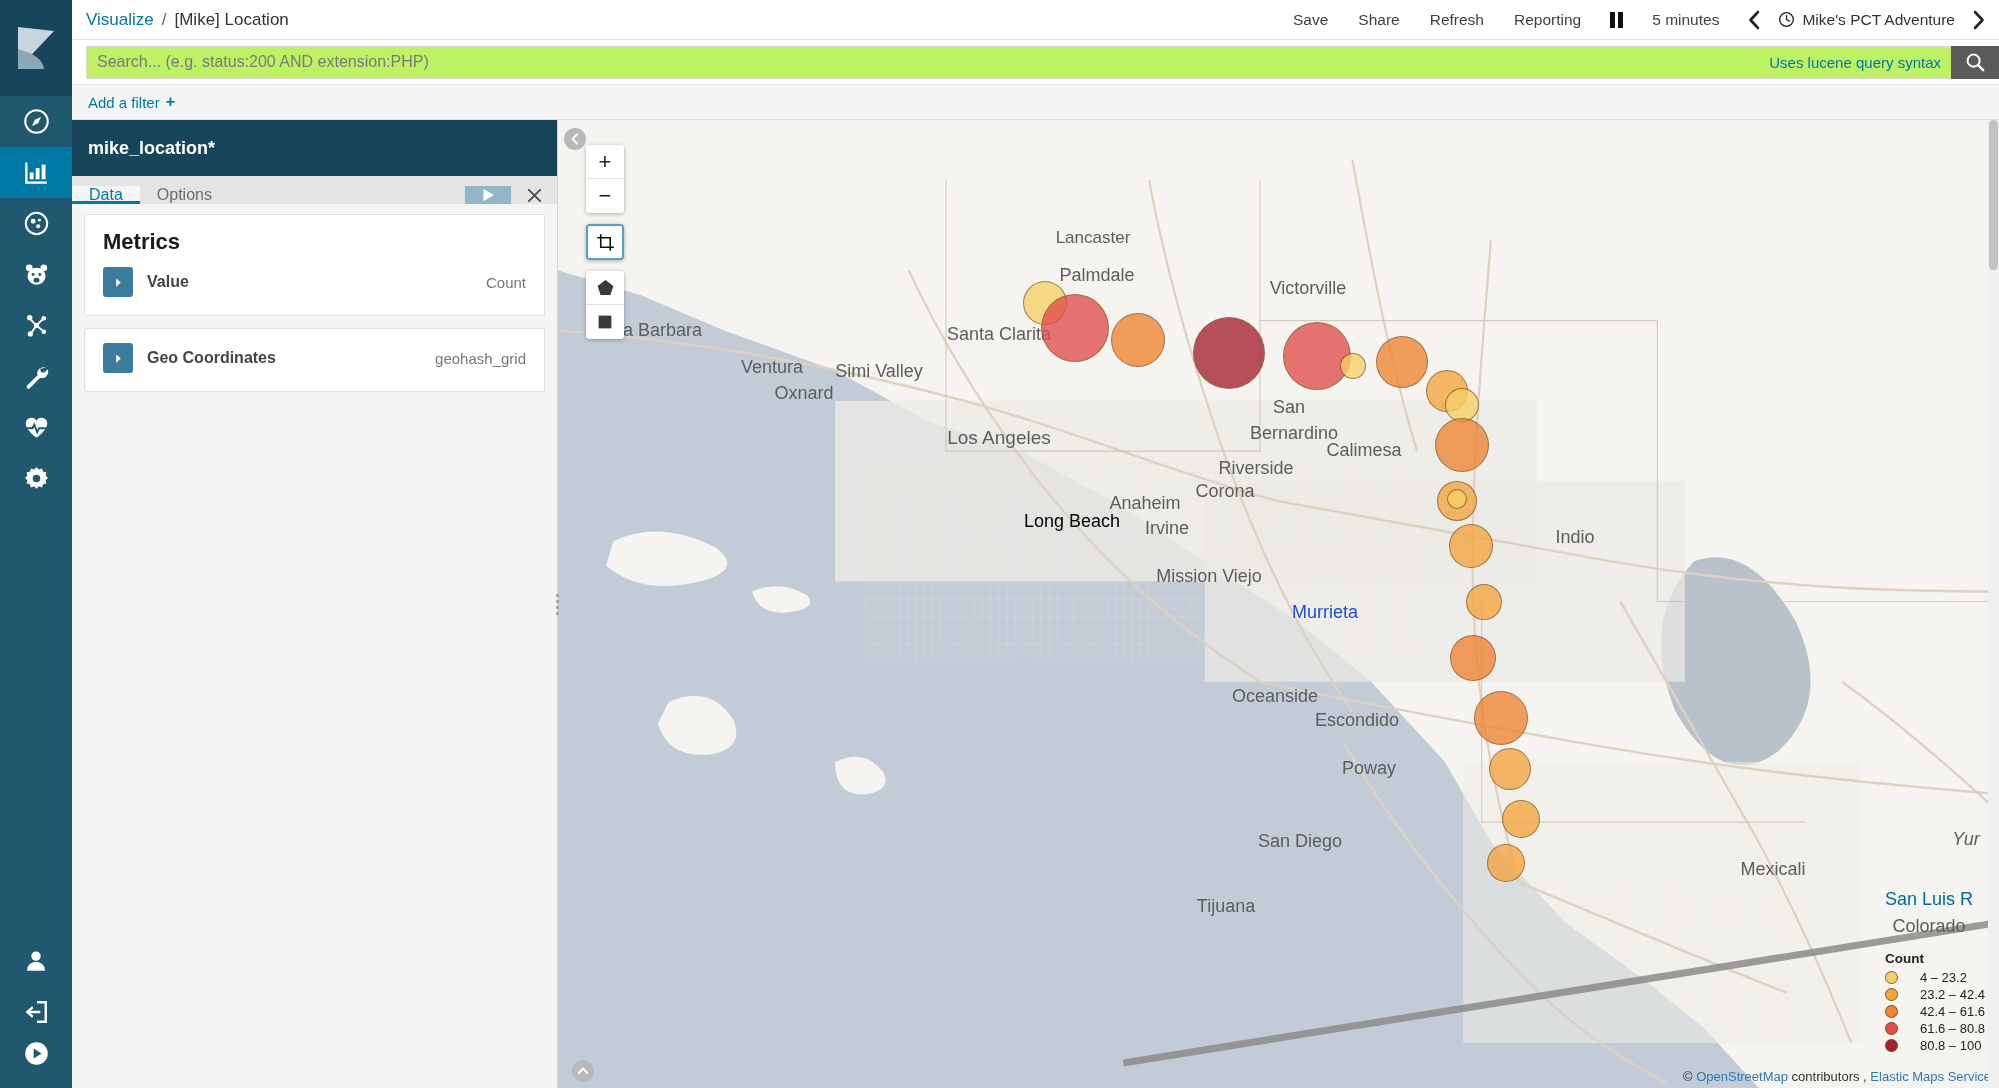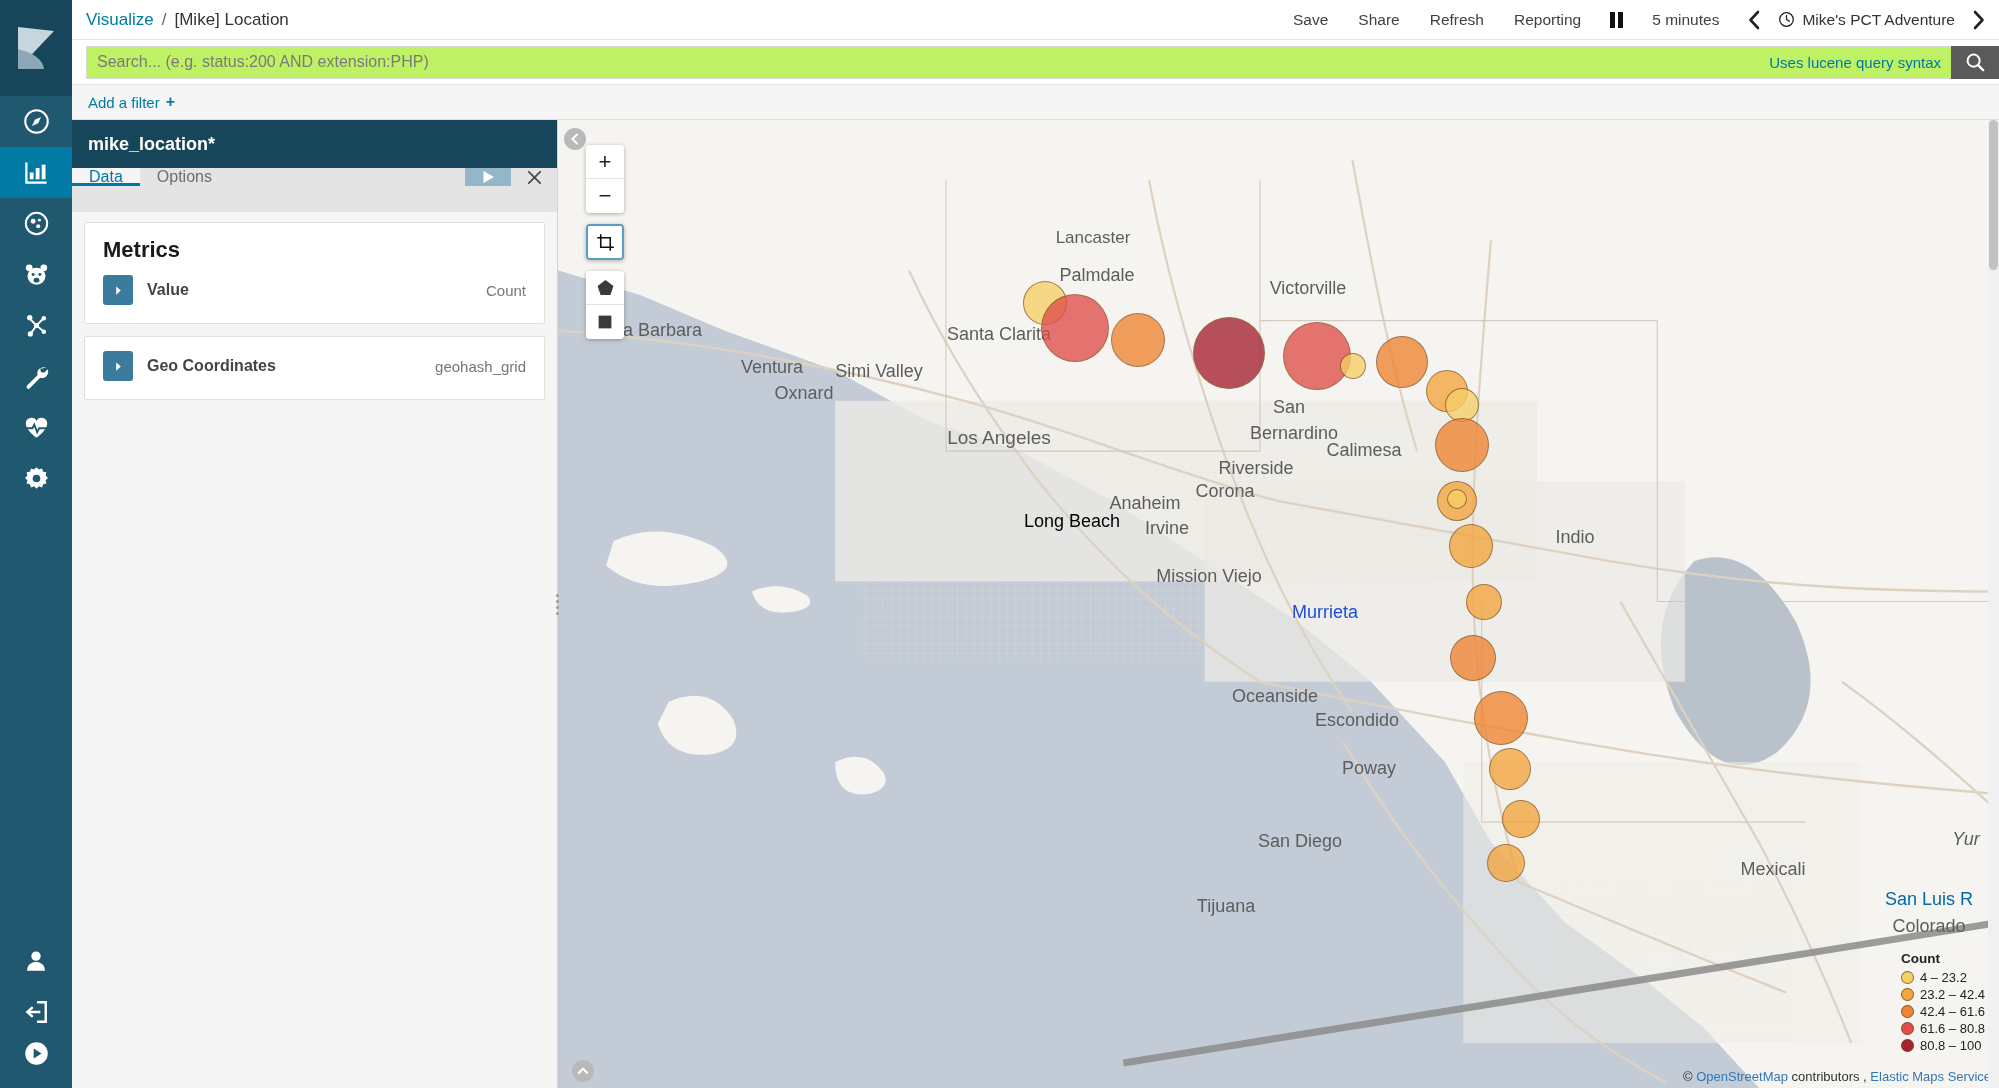--- a/index.html
+++ b/index.html
@@ -108,26 +108,26 @@
   .plusglyph { font-weight: bold; font-size: 16px; }
 
   
   .body { flex: 1; display: flex; min-height: 0; position: relative; background:#f5f5f5; }
 
   .editor {
     width: 485px; flex-shrink: 0; display: flex; flex-direction: column;
     background: #f5f5f5; position: relative;
   }
   .editor-title {
-    height: 48px; background: #17455a; color: #fff;
+    height: 56px; background: #17455a; color: #fff;
     display: flex; align-items: center; padding-left: 16px;
     font-size: 18px; font-weight: bold; flex-shrink: 0;
   }
   .editor-tabs {
-    height: 44px; background: #e4e4e4; display: flex; align-items: flex-start;
+    height: 28px; background: #e4e4e4; display: flex; align-items: flex-end;
     flex-shrink: 0; position: relative;
   }
   .etab {
     padding: 0 17px; display: flex; align-items: center; font-size: 16px;
     color: #6d6d6d; cursor: pointer; position: relative;
   }
   .etab.active { color: #0079a5; background: #f5f5f5; }
   .etab.active:after {
     content: ''; position: absolute; left: 0; right: 0; bottom: 0;
     height: 3px; background: #0079a5;
@@ -197,21 +197,21 @@
   .ctl-group.sel { border: 2px solid #5b9cc4; width: 38px; }
   .ctl-group.sel .ctl-btn { height: 32px; }
 
   
   .legend {
     position: absolute; right: 8px; bottom: 30px; z-index: 15;
     background: rgba(255,255,255,0.0);
     font-size: 13px; color: #222; padding: 4px 6px;
   }
   .legend-title { font-weight: bold; font-size: 13.5px; margin-bottom: 3px; }
-  .legend-row { display: flex; align-items: center; gap: 6px; height: 17px; }
+  .legend-row { display: flex; align-items: center; gap: 22px; height: 17px; }
   .legend-dot {
     width: 13px; height: 13px; border-radius: 50%; flex-shrink: 0;
     border: 1px solid rgba(110,70,20,.75);
   }
   .legend-lab { white-space: nowrap; }
 
   .attrib {
     position: absolute; right: 8px; bottom: 4px; z-index: 15;
     font-size: 13px; color: #333;
   }

